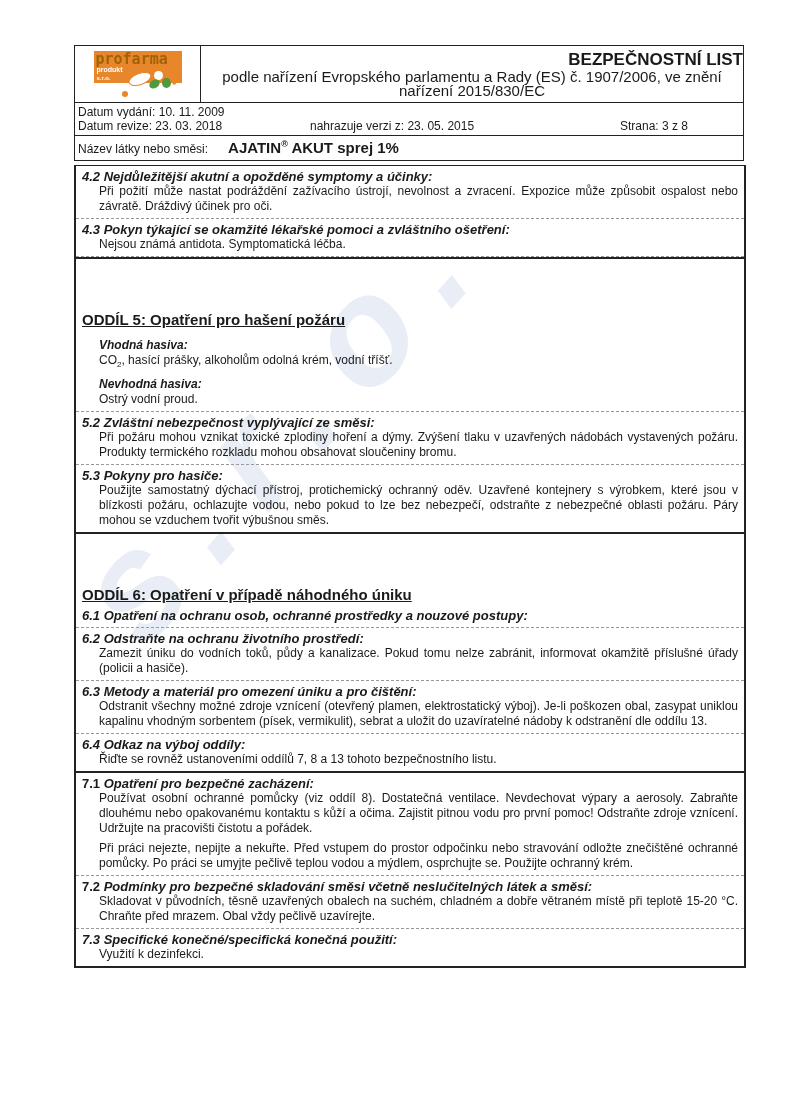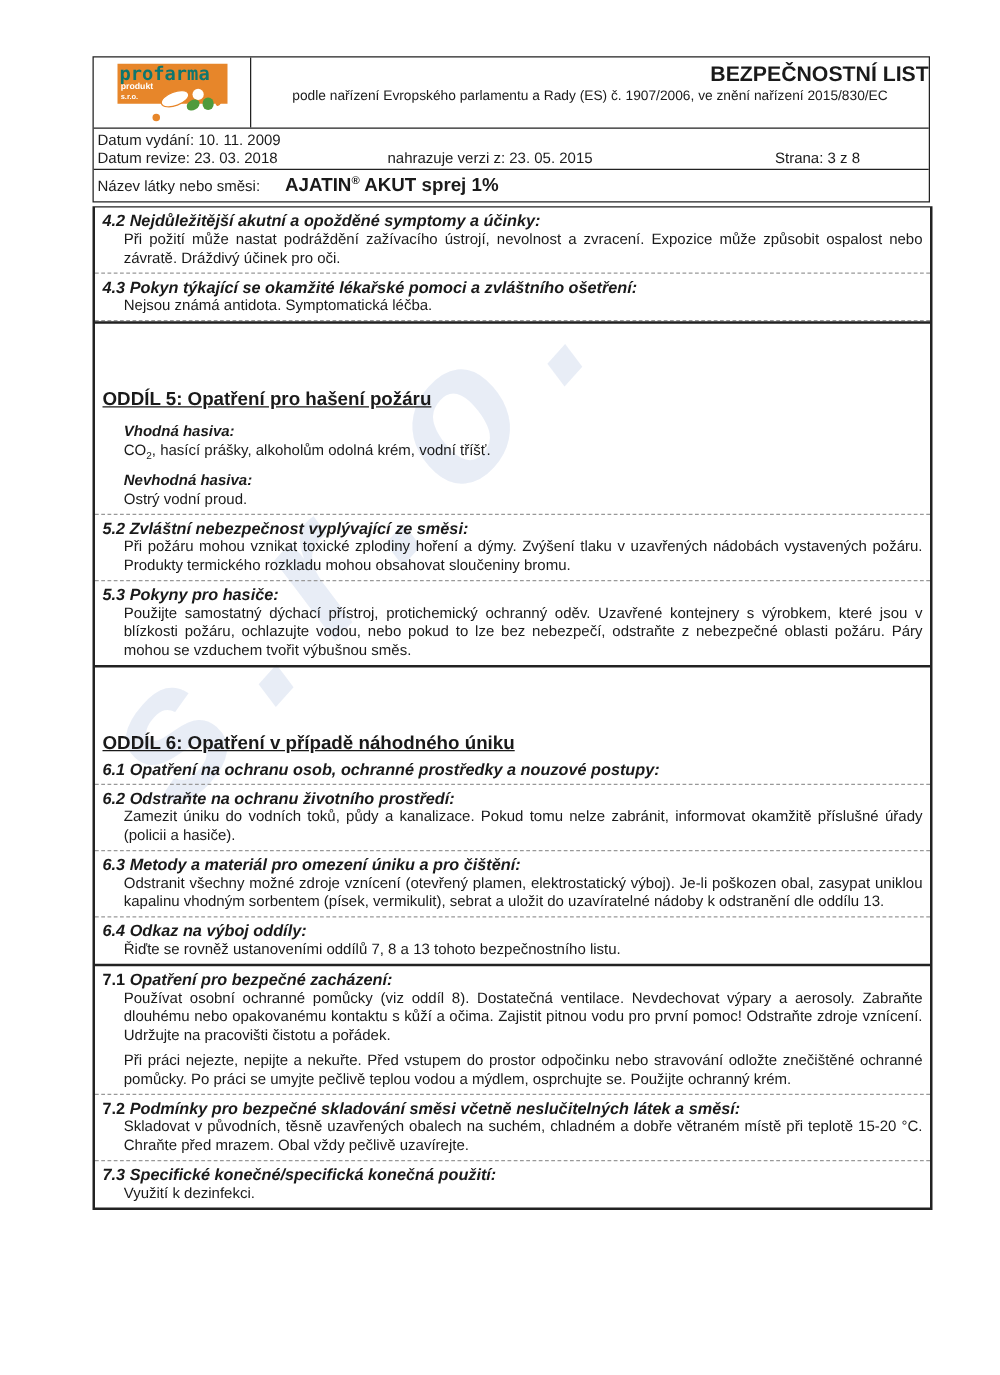--- a/index.html
+++ b/index.html
@@ -14,27 +14,27 @@
     font-size: 150px; letter-spacing: 30px; color: #dfe6f3; opacity: 0.7;
     white-space: nowrap; z-index: 0; pointer-events: none;
   }
   .wrap { position: absolute; left: 74px; width: 668px; z-index: 1; }
   
   .hdr { top: 45px; border: 1px solid #222; background: transparent; }
   .hdr-top { display: flex; height: 56px; border-bottom: 1px solid #222; }
   .logo-cell { width: 125px; border-right: 1px solid #222; display: flex; align-items: center; justify-content: center; }
   .logo { width: 88px; height: 50px; position: relative; }
   .logo-box { position: absolute; left: 0; top: 2px; width: 88px; height: 32px; background: #e7862a; }
-  .logo-name { position: absolute; left: 2px; top: 1px; color: #0f766e; font-weight: bold; font-size: 15px; font-family: "DejaVu Sans Mono", monospace; letter-spacing: 0; }
+  .logo-name { position: absolute; left: 2px; top: 1px; color: #a16207; font-weight: bold; font-size: 15px; font-family: "DejaVu Sans Mono", monospace; letter-spacing: 0; }
   .logo-sub { position: absolute; left: 3px; top: 17px; color: #fff; font-size: 7px; font-weight: bold; }
   .logo-sro { position: absolute; left: 3px; top: 26px; color: #fff; font-size: 6px; font-weight: bold; }
   .pill { position: absolute; border-radius: 50%; }
   .title-cell { flex: 1; text-align: center; padding-top: 4px; }
   .doc-title { font-weight: bold; font-size: 17px; line-height: 20px; text-align: right; }
-  .doc-sub { font-size: 11px; line-height: 14px; }
+  .doc-sub { font-size: 15px; line-height: 14px; }
   .meta { font-size: 12px; line-height: 14px; padding: 2px 3px; border-bottom: 1px solid #222; }
   .meta-row { display: flex; }
   .meta-row .c1 { width: 200px; }
   .meta-row .c2 { width: 310px; padding-left: 32px; }
   .meta-row .c3 { flex: 1; padding-left: 0; }
   .name-row { font-size: 12px; padding: 3px 3px 4px; display: flex; align-items: baseline; gap: 12px; }
   .name-val { font-weight: bold; font-size: 15px; margin-left: 8px; }
   .name-val sup { font-size: 9px; }
   
   .main { top: 165px; border: 2px solid #222; border-top: 1.5px solid #222; }

